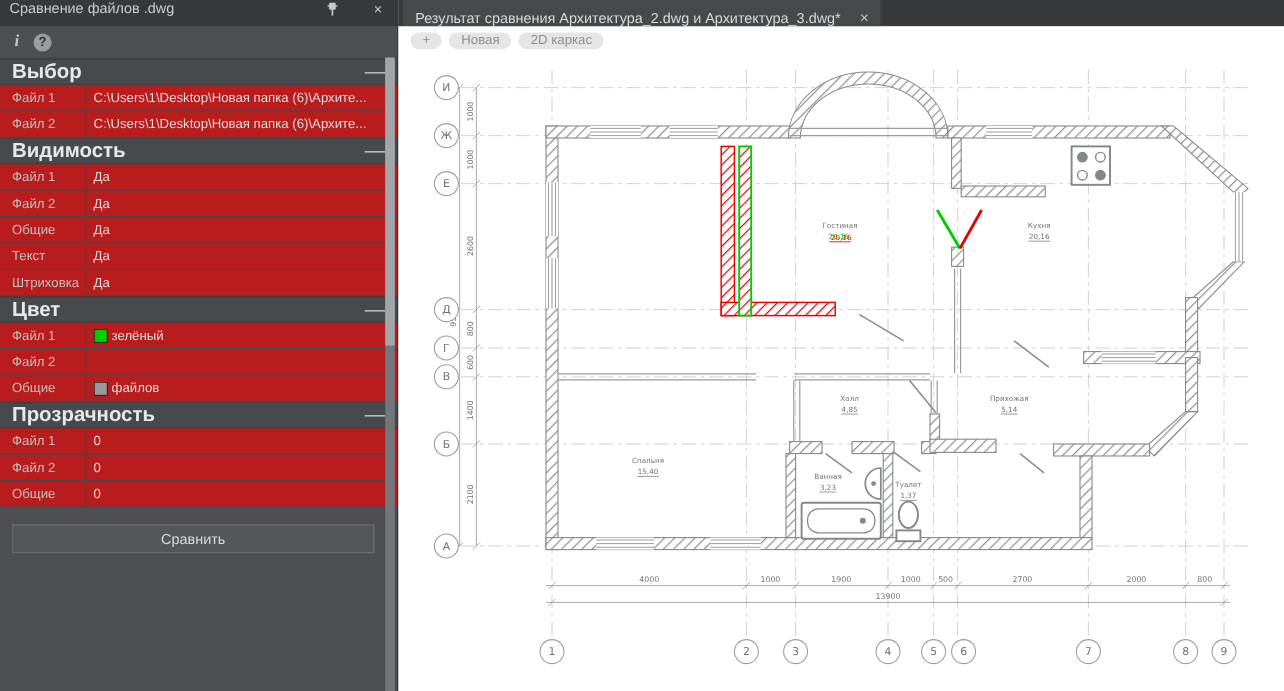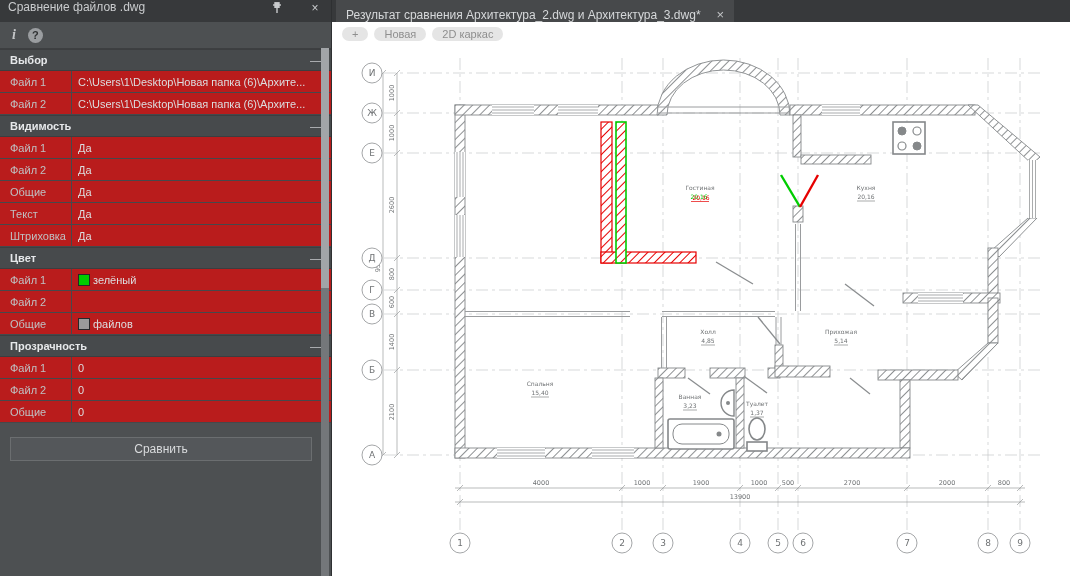--- a/index.html
+++ b/index.html
@@ -14,21 +14,21 @@
   .titlebar .title{flex:1;}
   .tb-icon{width:16px;height:16px;display:flex;align-items:center;justify-content:center;
            color:#c9cbcd;font-size:12px;cursor:default;}
   .toolbar{height:26px;display:flex;align-items:center;gap:12px;padding:0 12px;background:#4d5052;
            border-bottom:1px solid #3d3f41;}
   .info-i{font-family:"Liberation Serif","DejaVu Serif",serif;font-style:italic;font-weight:bold;
           color:#c4c6c8;font-size:14px;}
   .help-c{width:15px;height:15px;border-radius:50%;background:#9a9da0;color:#2f3133;font-size:11px;
           font-weight:bold;display:flex;align-items:center;justify-content:center;}
   .sec-h{height:20px;background:#474a4c;border-top:1px solid #3c3e40;border-bottom:1px solid #3c3e40;
-         color:#e6e8ea;font-size:11px;font-weight:bold;display:flex;align-items:center;padding:0 10px;}
+         color:#e6e8ea;font-size:17px;font-weight:bold;display:flex;align-items:center;padding:0 10px;}
   .sec-h .minus{margin-left:auto;font-weight:normal;color:#c6c8ca;}
   .prow{display:grid;grid-template-columns:72px 1fr;height:21px;background:#b91c1c;
         border-bottom:1px solid #46484b;font-size:11px;align-items:center;}
   .prow .lab{color:#bfc1c3;padding-left:10px;border-right:1px solid #46484b;height:100%;
              display:flex;align-items:center;}
   .prow .val{color:#dcdee0;padding-left:6px;white-space:nowrap;overflow:hidden;display:flex;align-items:center;}
   .swatch{width:10px;height:10px;border:1px solid #26282a;display:inline-block;margin-right:3px;flex:0 0 auto;}
   .cmp-btn{display:block;margin:14px 10px 16px 10px;width:302px;height:24px;background:#54575a;
            border:1px solid #6b6e70;color:#d9dbdd;font-size:12px;font-family:inherit;}
   .scrollbar{position:absolute;right:2px;top:48px;bottom:0;width:8px;background:#74777a;}

